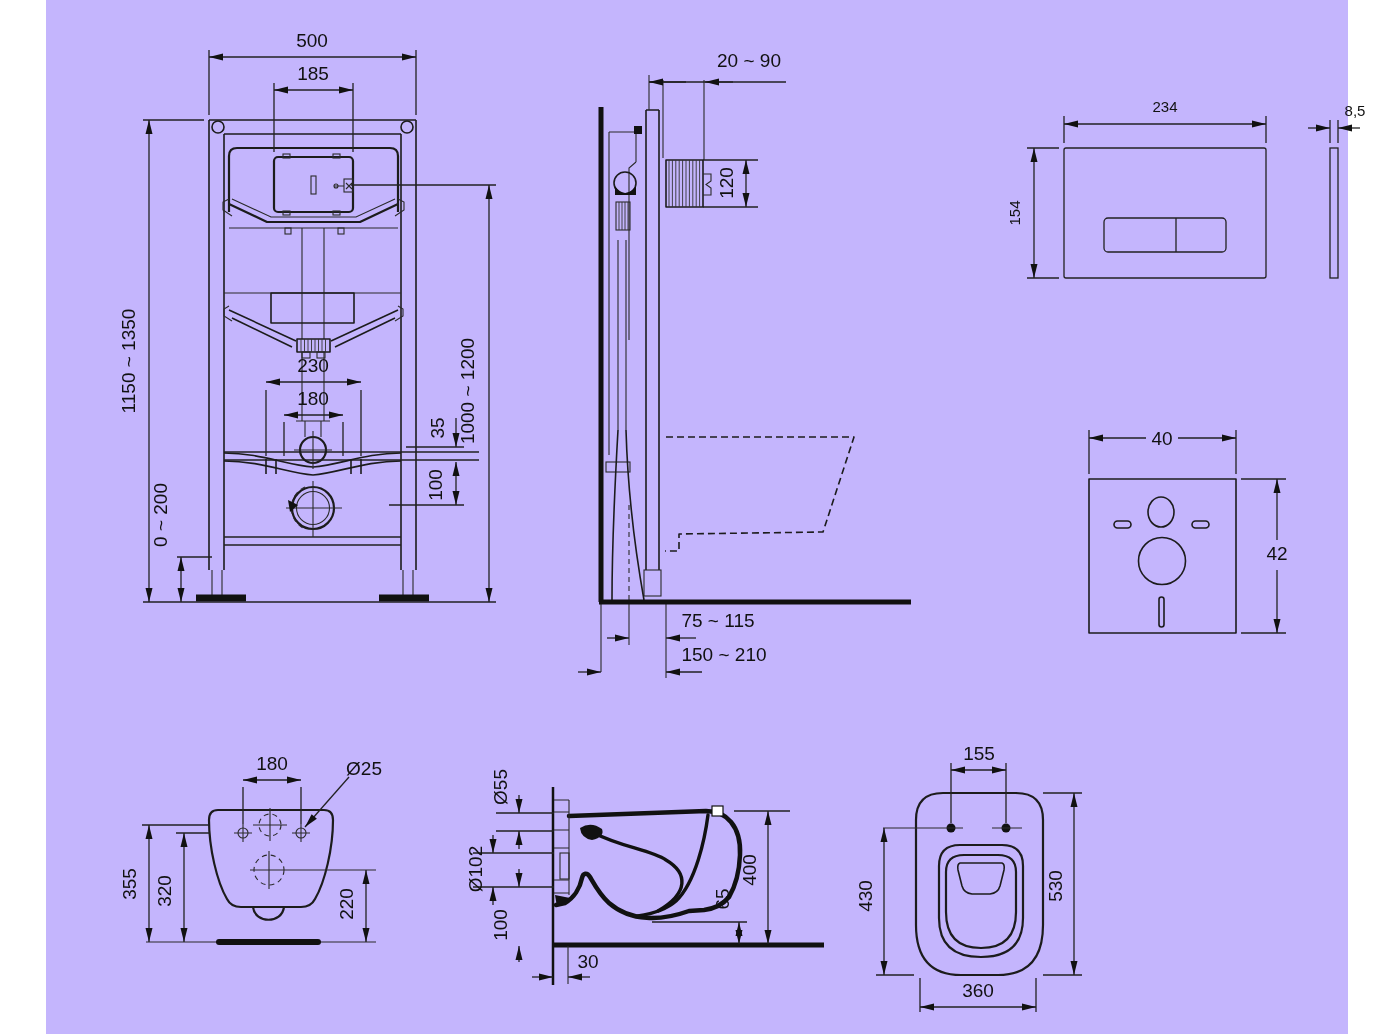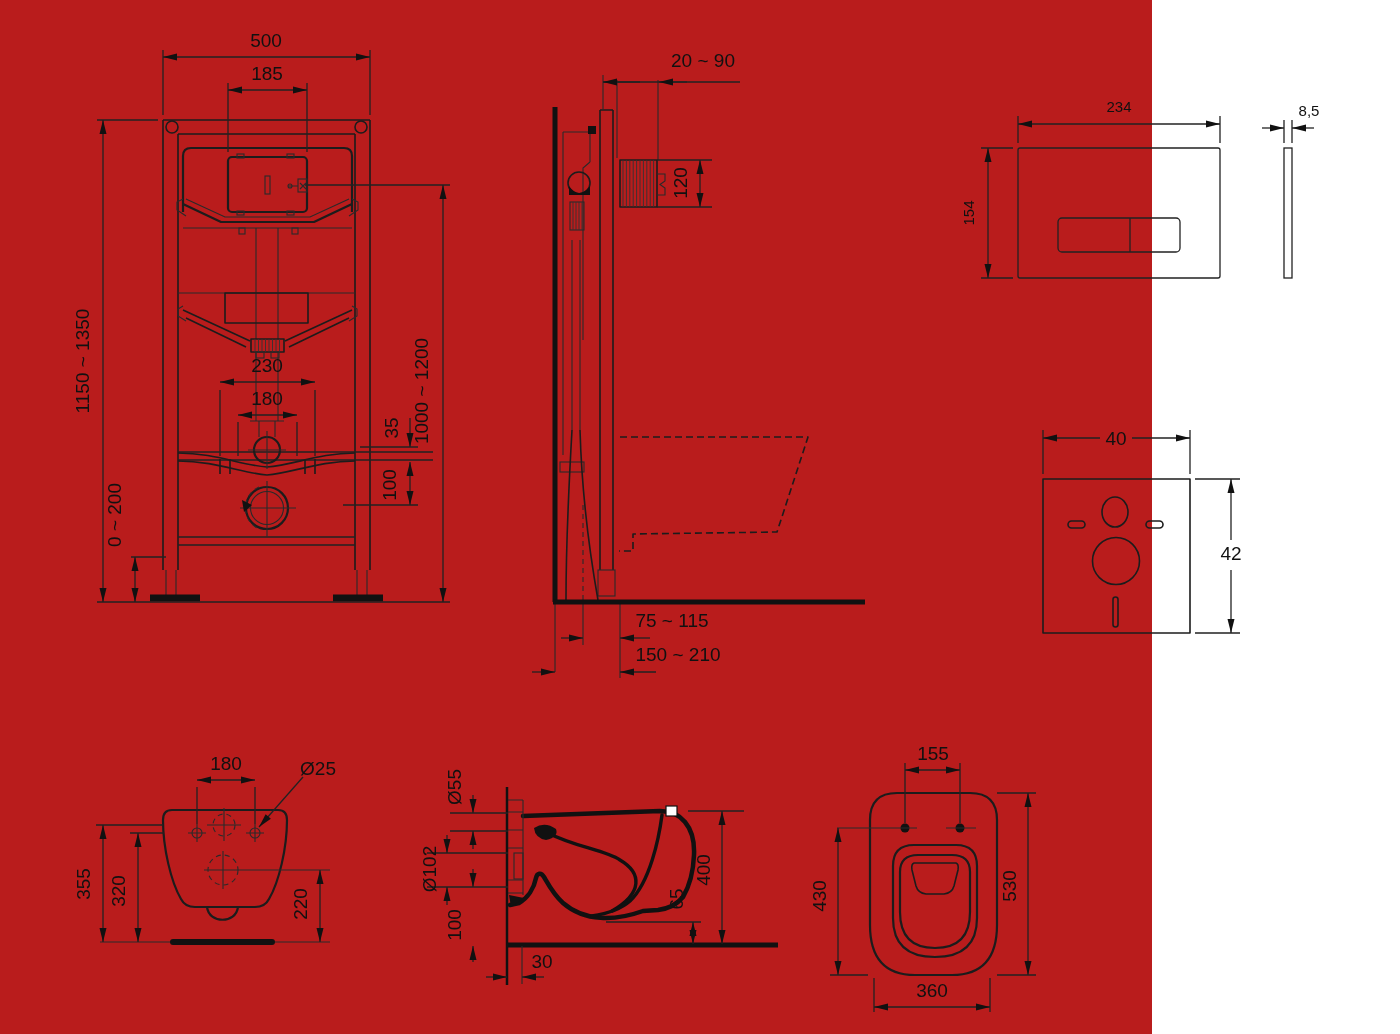--- a/index.html
+++ b/index.html
@@ -1,16 +1,16 @@
 <!DOCTYPE html>
 <html><head>
 <meta charset="utf-8">
 <style>
   html,body{margin:0;padding:0;background:#fff;}
-  .sheet{position:relative;width:1152px;height:1034px;background:#b91c1c;font-family:"Liberation Sans",sans-serif;}
+  .sheet{position:relative;width:1302px;height:1034px;background:#c4b5fd;font-family:"Liberation Sans",sans-serif;margin-left:46px;}
   svg{position:absolute;left:0;top:0;}
   .ln{fill:none;stroke:#1c1c1c;stroke-width:1.6;stroke-linejoin:round;}
   .ln2{fill:none;stroke:#1c1c1c;stroke-width:2.2;stroke-linejoin:round;}
   .thn{fill:none;stroke:#2a2a2a;stroke-width:1.1;}
   .thk{fill:none;stroke:#111;stroke-width:5;}
   .sil{fill:none;stroke:#111;stroke-width:4.5;stroke-linejoin:round;stroke-linecap:round;}
   .sil2{fill:none;stroke:#111;stroke-width:3.4;stroke-linecap:round;}
   .dim{fill:none;stroke:#222;stroke-width:1.3;}
   .dsh{stroke-dasharray:7 4;}
   .dsh2{stroke-dasharray:5 4;}

